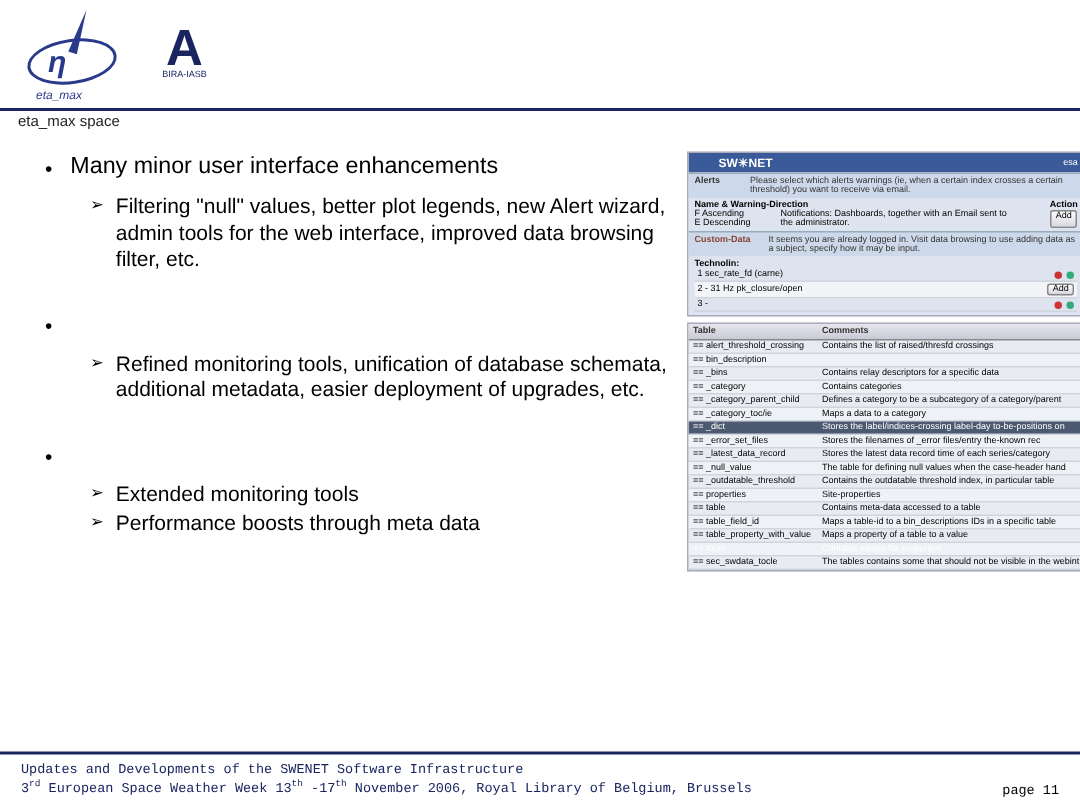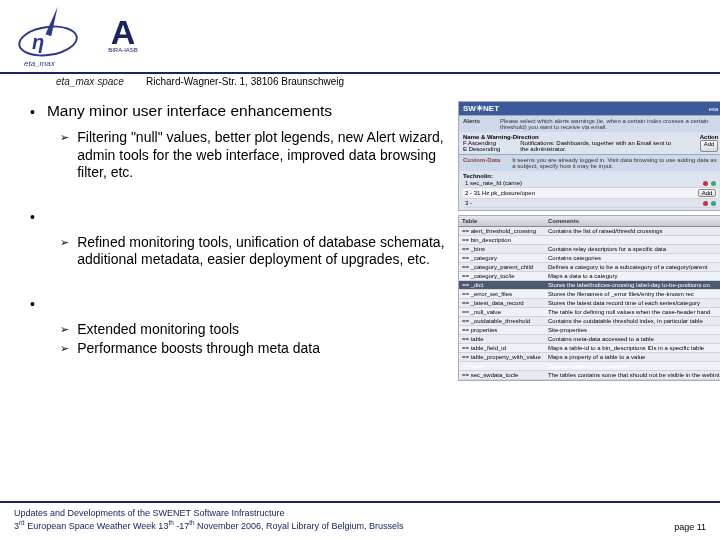--- a/index.html
+++ b/index.html
@@ -81,23 +81,21 @@
     margin: 0 0 0 0;
   }
   .subhead {
     display: flex;
     align-items: baseline;
     padding: 2px 12px 2px 12px;
     font-size: 10px;
   }
   .subhead .brand {
     width: 90px;
-    font-style: italic;
     color: #222;
-    margin-left: 44px;
   }
   .subhead .addr {
     color: #000;
   }
   .content {
     display: flex;
     padding: 12px 14px 0 30px;
     gap: 10px;
     height: 388px;
   }
@@ -209,20 +207,21 @@
   .c2 { flex: 1; }
   .table-panel .hl { background: #4b5a70; color: #fff; }
   .footer {
     position: absolute;
     bottom: 0; left: 0; right: 0;
     border-top: 2px solid #1a2560;
     padding: 5px 14px 8px 14px;
     display: flex;
     justify-content: space-between;
     font-size: 9px;
+    font-family: Liberation Mono, monospace;
   }
   .footer .ftext { color: #1a2560; line-height: 1.25; }
   .footer .pnum { color: #000; align-self: flex-end; text-align: right; }
   sup { font-size: 70%; }
 </style>
 </head>
 <body>
 
 <div class="header">
   <div class="logo-left">
@@ -232,21 +231,20 @@
     <div class="txt">eta_max</div>
   </div>
   <div class="logo-right">
     <div class="a-shape">A</div>
     <div class="sub">BIRA-IASB</div>
   </div>
 </div>
 <div class="divider"></div>
 <div class="subhead">
   <span class="brand">eta_max space</span>
-  <span class="addr">Richard-Wagner-Str. 1, 38106 Braunschweig</span>
 </div>
 
 <div class="content">
   <div class="left-col">
     <ul class="bullet-list">
       <li class="bullet-item">
         <div class="row">
           <span class="bullet-dot">•</span>
           <span class="bullet-text">Many minor user interface enhancements</span>
         </div>
@@ -282,21 +280,21 @@
             <span>Performance boosts through meta data</span>
           </li>
         </ul>
       </li>
     </ul>
   </div>
 
   <div class="right-col">
     <div class="panel">
       <div class="panel-hdr">
-        <span style="font-weight:bold;font-size:8px;">SW☀NET</span>
+        <span style="font-weight:bold;font-size:8px;margin-left:16px;">SW☀NET</span>
         <span style="margin-left:auto;font-size:6px;">esa</span>
       </div>
       <div class="panel-blue" style="display:flex;">
         <b>Alerts</b>
         <span style="margin-left:20px;flex:1;">Please select which alerts warnings (ie, when a certain index crosses a certain threshold) you want to receive via email.</span>
       </div>
       <div class="panel-body" style="background:#dde4ef;font-size:6px;">
         <div style="display:flex;gap:20px;">
           <span style="font-weight:bold;">Name &amp; Warning-Direction</span>
           <span style="font-weight:bold;margin-left:auto;">Action</span>

